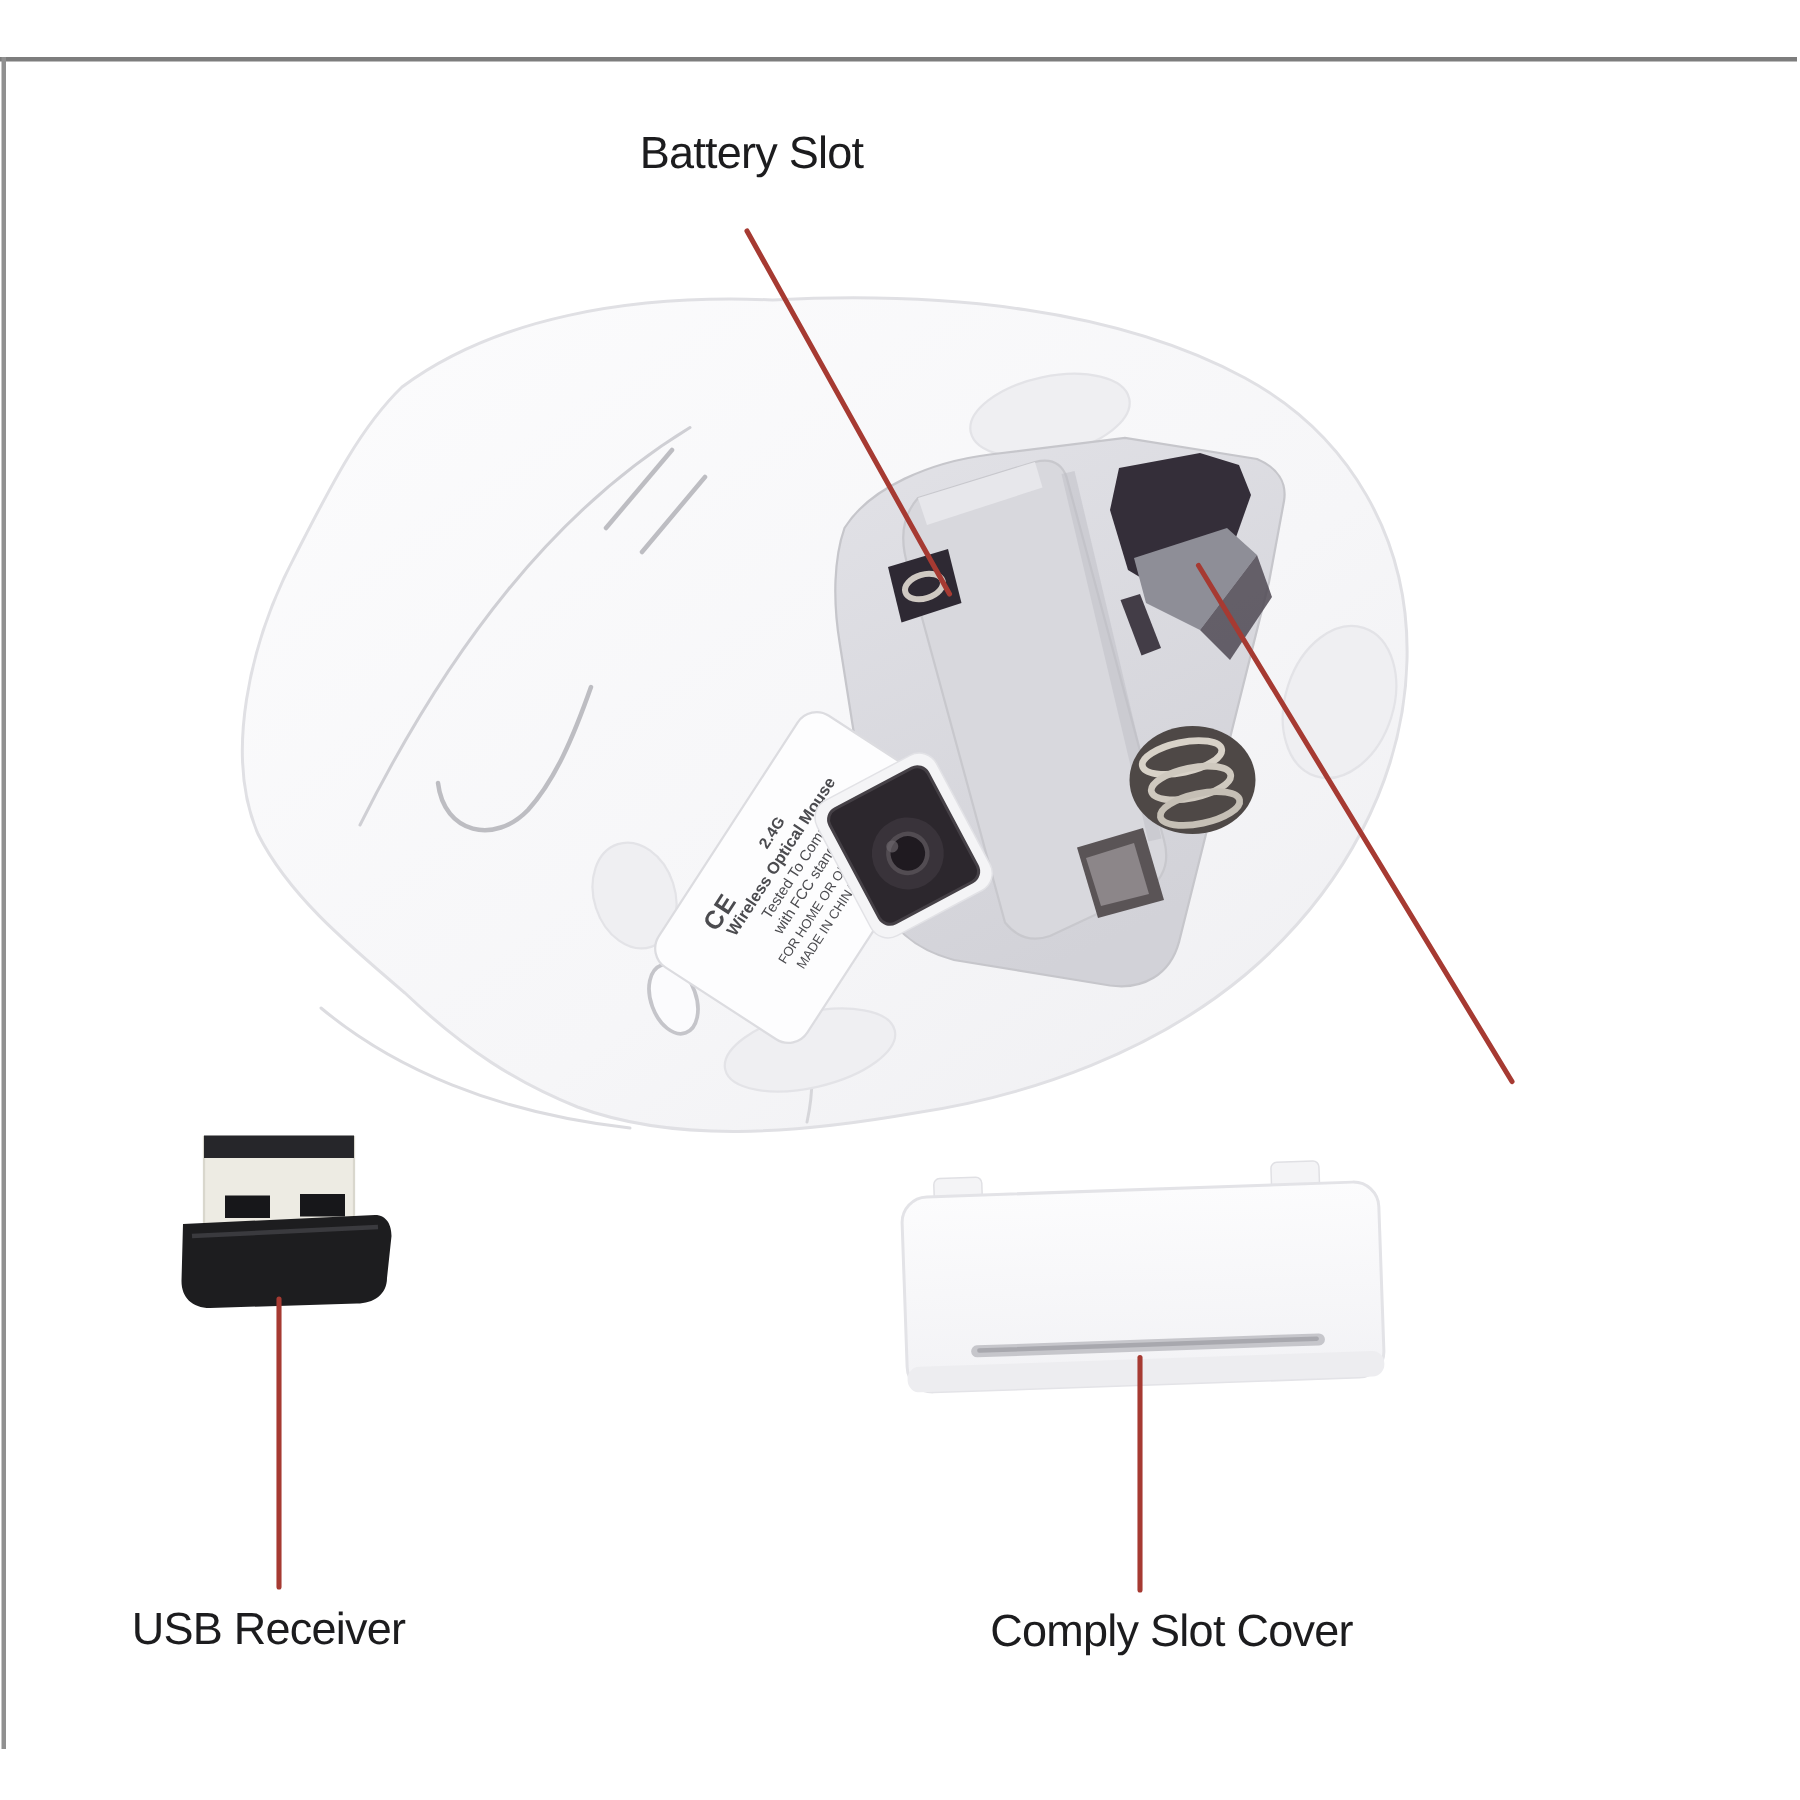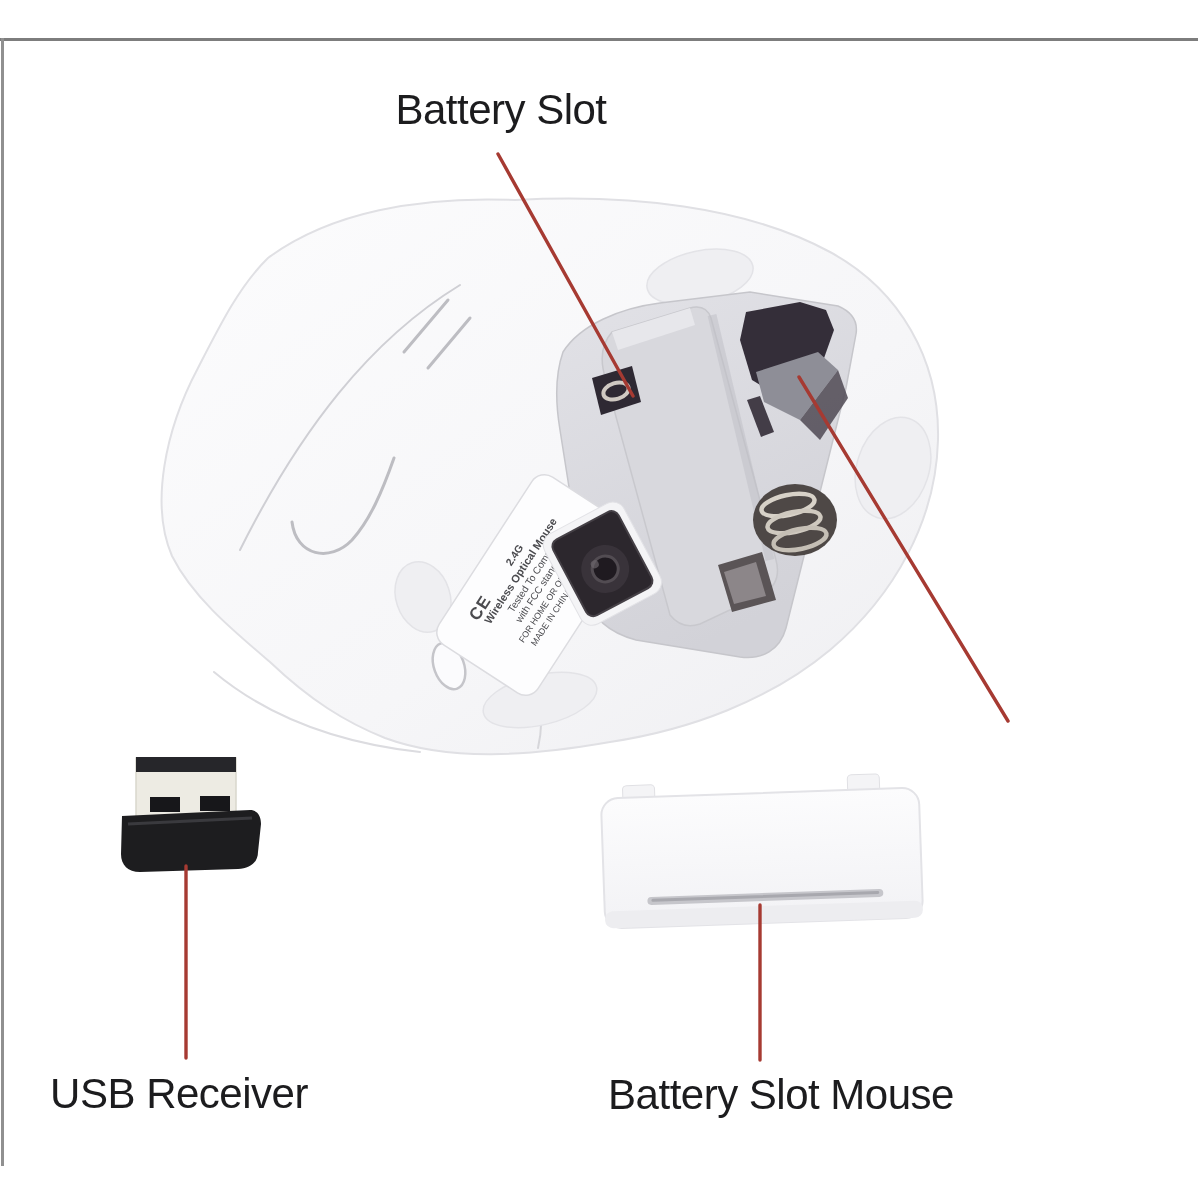--- a/index.html
+++ b/index.html
@@ -7,21 +7,21 @@
     position:relative;
     width:1200px;height:1200px;
     background:#ffffff;
     font-family:"Liberation Sans",sans-serif;
     overflow:hidden;
   }
   .frame-line{position:absolute;background:#7d7d7d;}
   .label{
     position:absolute;
     transform:translateX(-50%);
-    font-size:42px;
+    font-size:30px;
     letter-spacing:-0.5px;
     font-weight:500;
     color:#1c1c1e;
     white-space:nowrap;
   }
   svg{position:absolute;left:0;top:0;}
   .sticker-text{fill:#4b4b4f;font-family:"Liberation Sans",sans-serif;}
 </style>
 </head>
 <body>
@@ -162,14 +162,14 @@
       <line x1="186" y1="866" x2="186" y2="1058"></line>
       <line x1="760" y1="905" x2="760" y2="1060"></line>
     </g>
   </svg>
 
   <div class="label" style="left:501px;top:86px;">Battery Slot</div>
 
 
   <div class="label" style="left:179px;top:1070px;">USB Receiver</div>
 
-  <div class="label" style="left:781px;top:1071px;">Battery Slot Mouse</div>
+  <div class="label" style="left:781px;top:1071px;">Comply Slot Cover</div>
 </div>
 
 </body></html>

